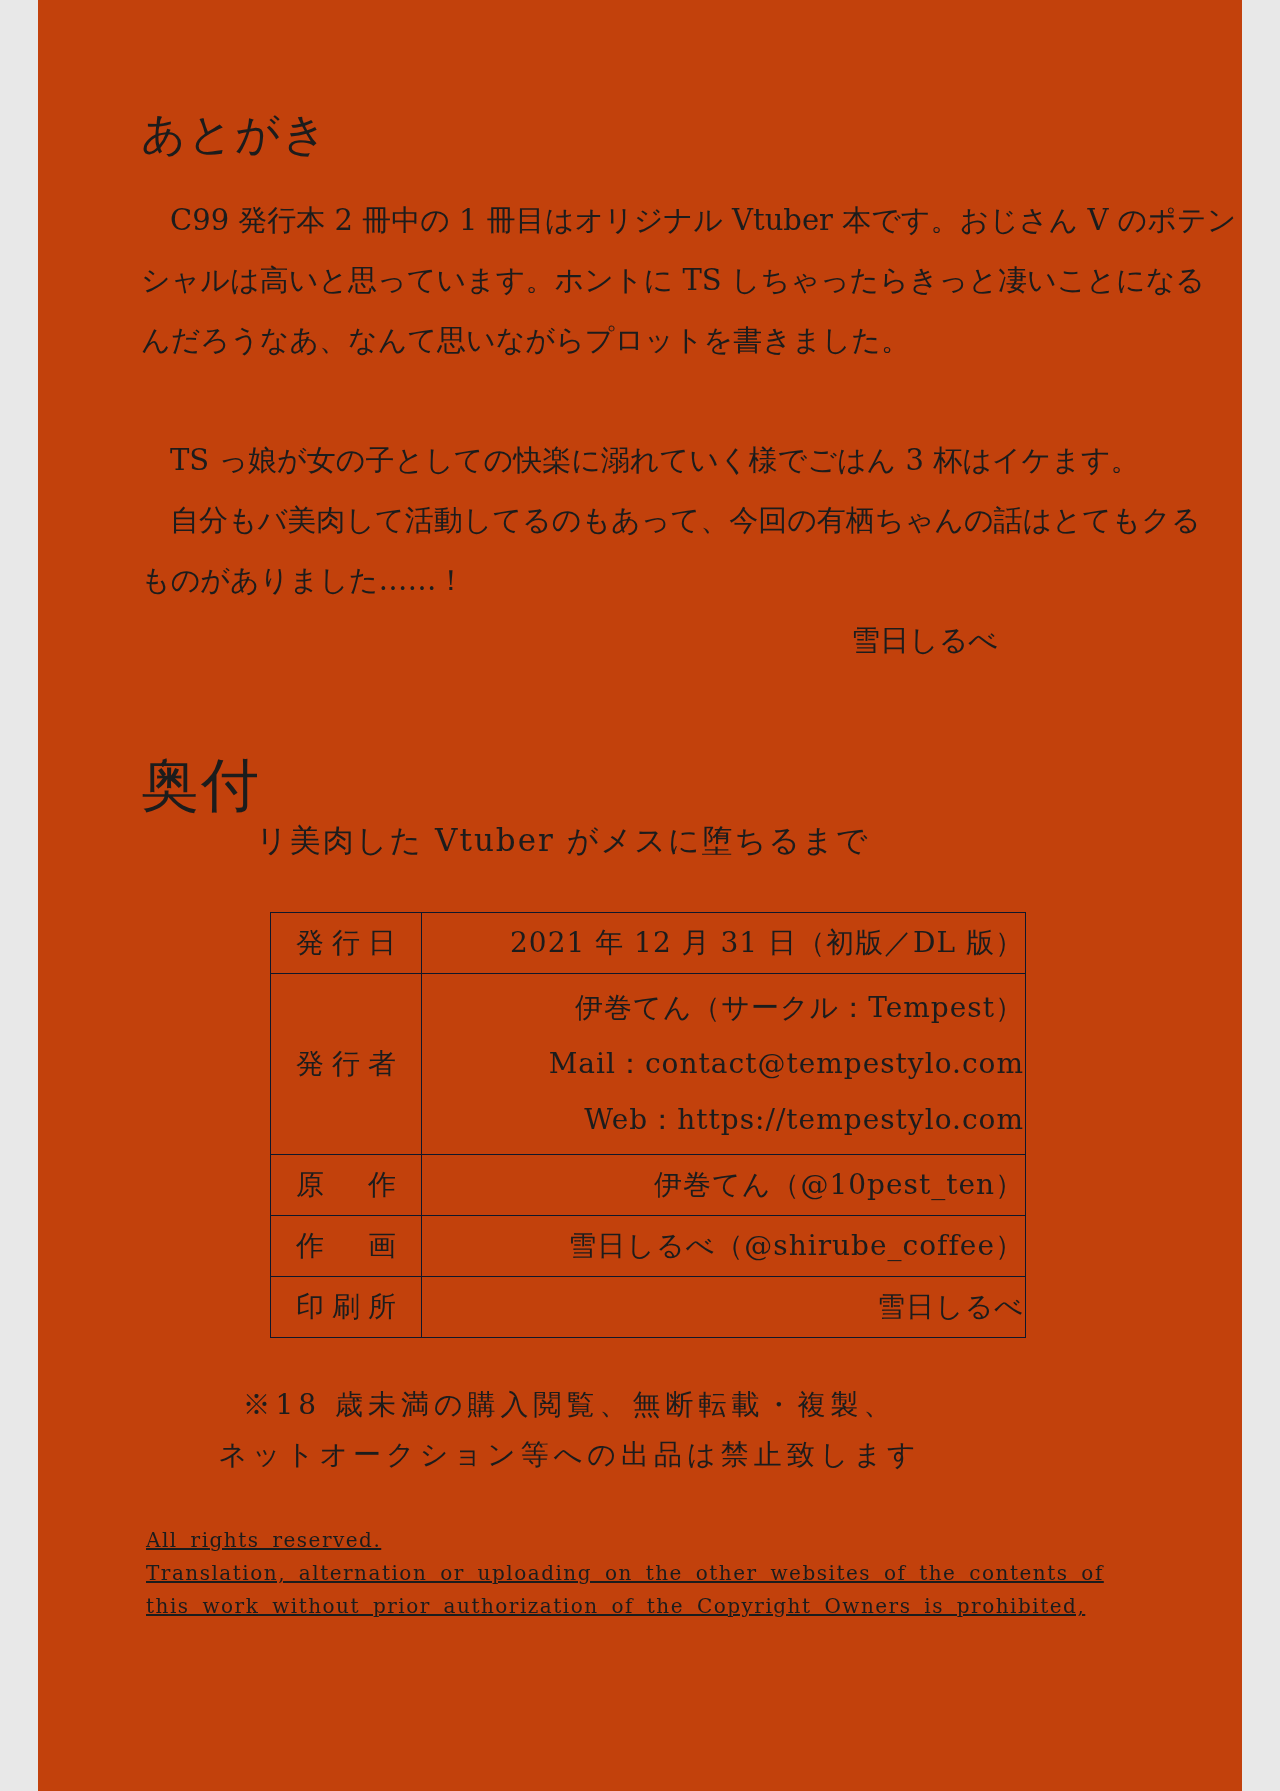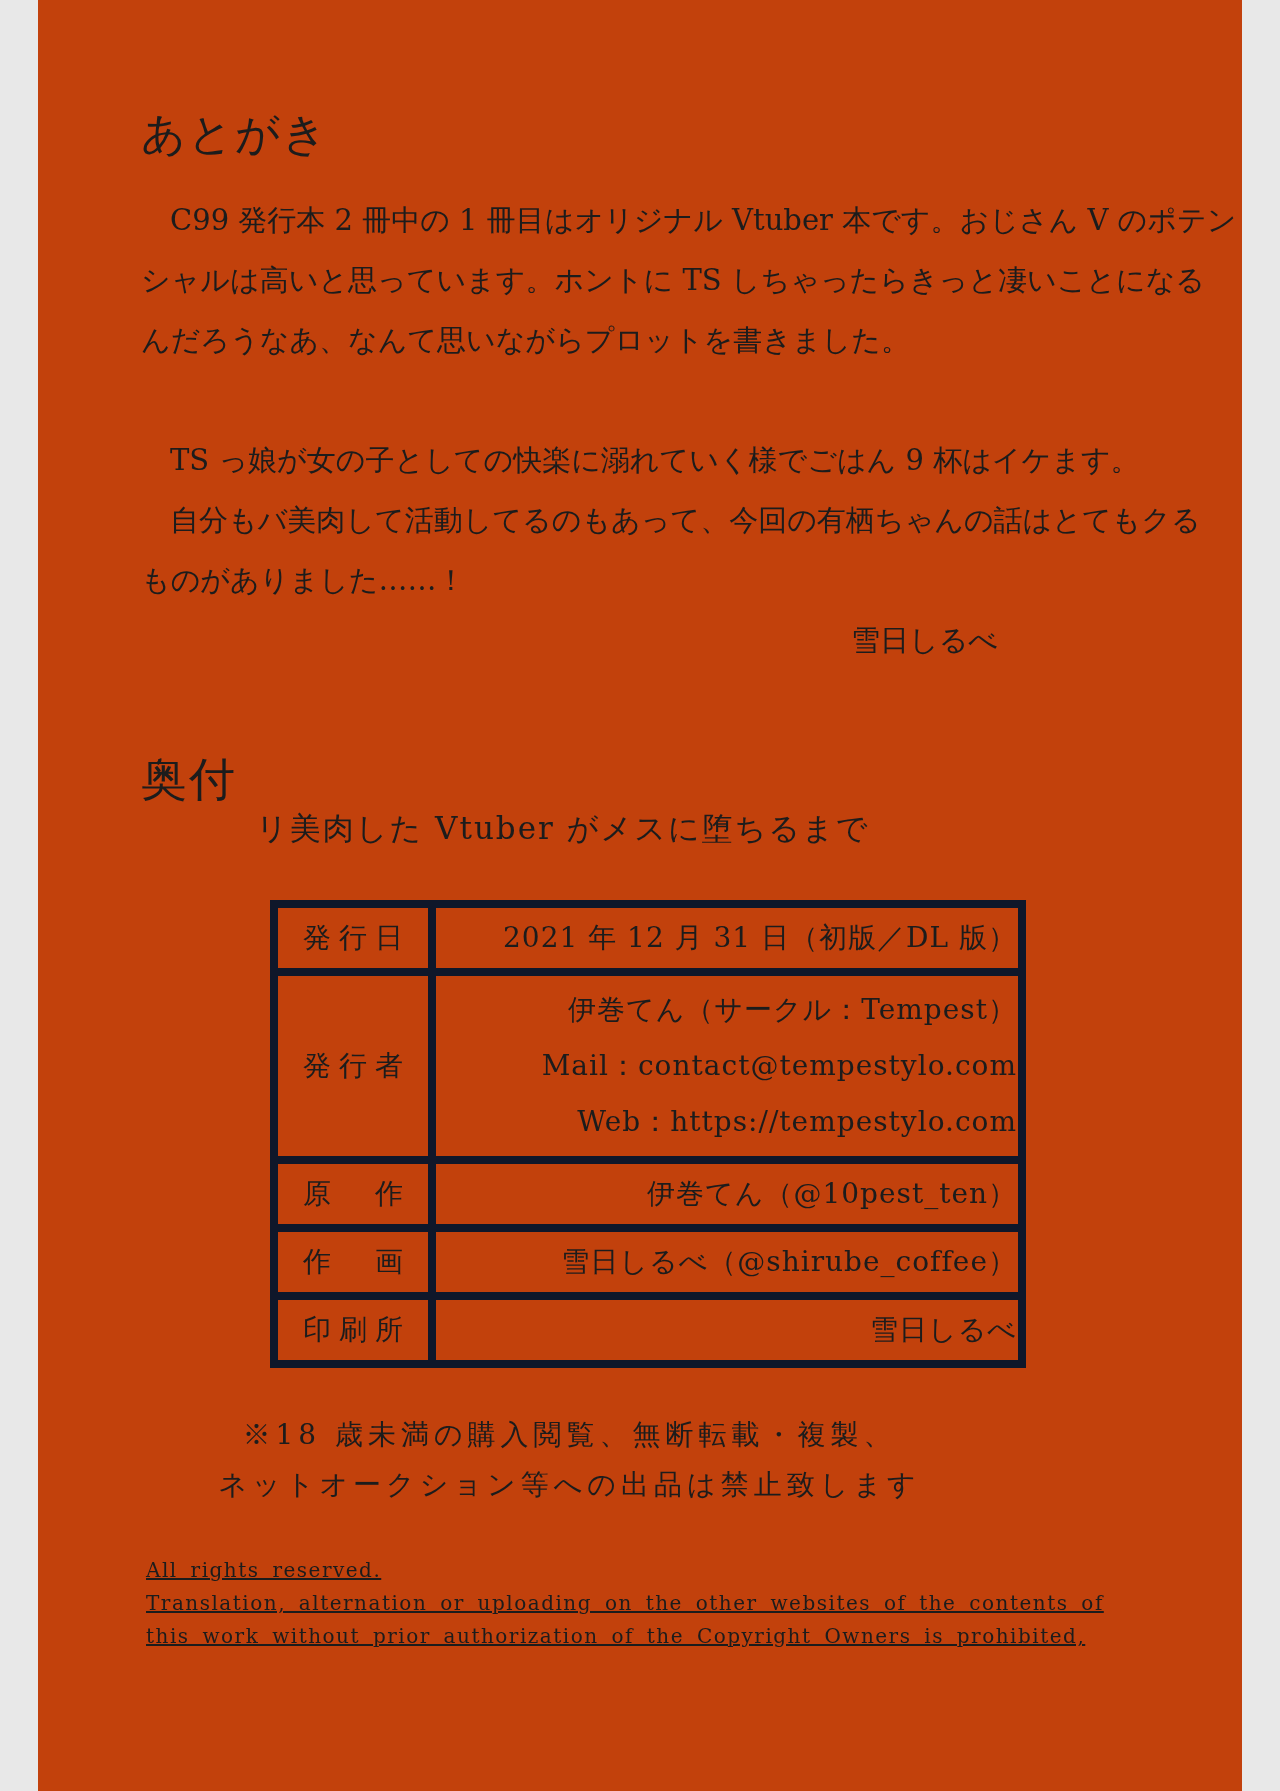--- a/index.html
+++ b/index.html
@@ -33,42 +33,42 @@
   .para .line { white-space: nowrap; }
   .signature {
     width: 857px;
     font-size: 29px;
     line-height: 60px;
     text-align: right;
   }
   .para.second { margin-top: 60px; }
 
   h2.colophon-heading {
-    font-size: 46px;
+    font-size: 58px;
     font-weight: normal;
     line-height: 1;
     margin: 86px 0 0 0;
     letter-spacing: 2px;
   }
   .book-title {
     font-size: 31px;
     line-height: 40px;
     margin: 6px 0 0 115px;
     letter-spacing: 2px;
     white-space: nowrap;
   }
 
   table.pub-table {
     border-collapse: collapse;
     margin: 52px 0 0 129px;
     width: 756px;
     table-layout: fixed;
   }
   table.pub-table td {
-    border: 8px solid #0f172a;
+    border: 1px solid #0f172a;
     font-size: 28px;
     vertical-align: middle;
   }
   td.label-cell { width: 148px; text-align: center; }
   td.label-cell .spread {
     display: inline-block;
     width: 100px;
     text-align: justify;
     text-align-last: justify;
   }
@@ -106,21 +106,21 @@
       <h1 class="afterword-heading">あとがき</h1>
 
       <div class="para">
         <div class="line">　C99 発行本 2 冊中の 1 冊目はオリジナル Vtuber 本です。おじさん V のポテン</div>
         <div class="line">シャルは高いと思っています。ホントに TS しちゃったらきっと凄いことになる</div>
         <div class="line">んだろうなあ、なんて思いながらプロットを書きました。</div>
       </div>
 
 
       <div class="para second">
-        <div class="line">　TS っ娘が女の子としての快楽に溺れていく様でごはん 9 杯はイケます。</div>
+        <div class="line">　TS っ娘が女の子としての快楽に溺れていく様でごはん 3 杯はイケます。</div>
         <div class="line">　自分もバ美肉して活動してるのもあって、今回の有栖ちゃんの話はとてもクる</div>
         <div class="line">ものがありました……！</div>
       </div>
 
       <div class="signature">雪日しるべ</div>
     </section>
 
     <section>
       <h2 class="colophon-heading">奥付</h2>
 

